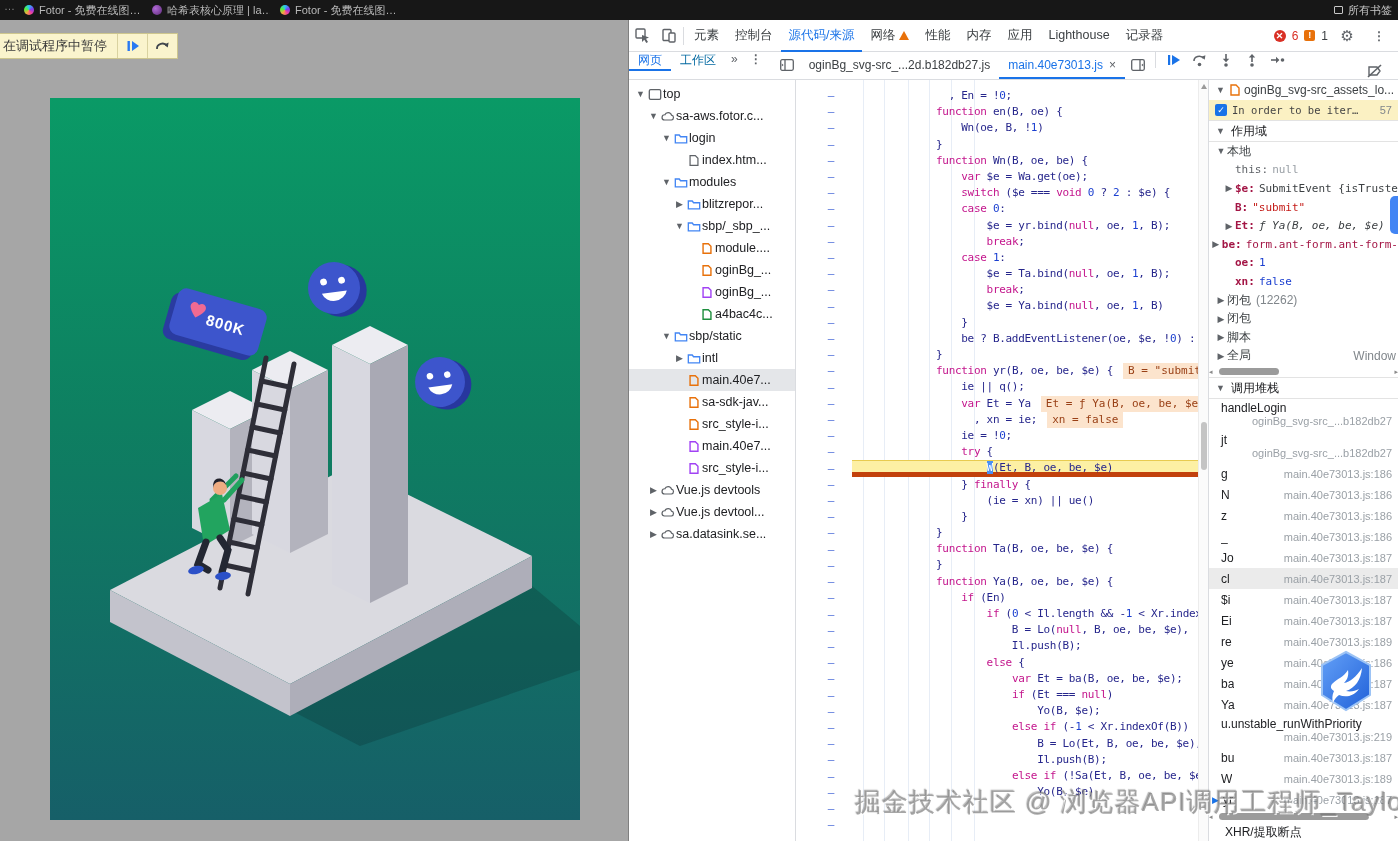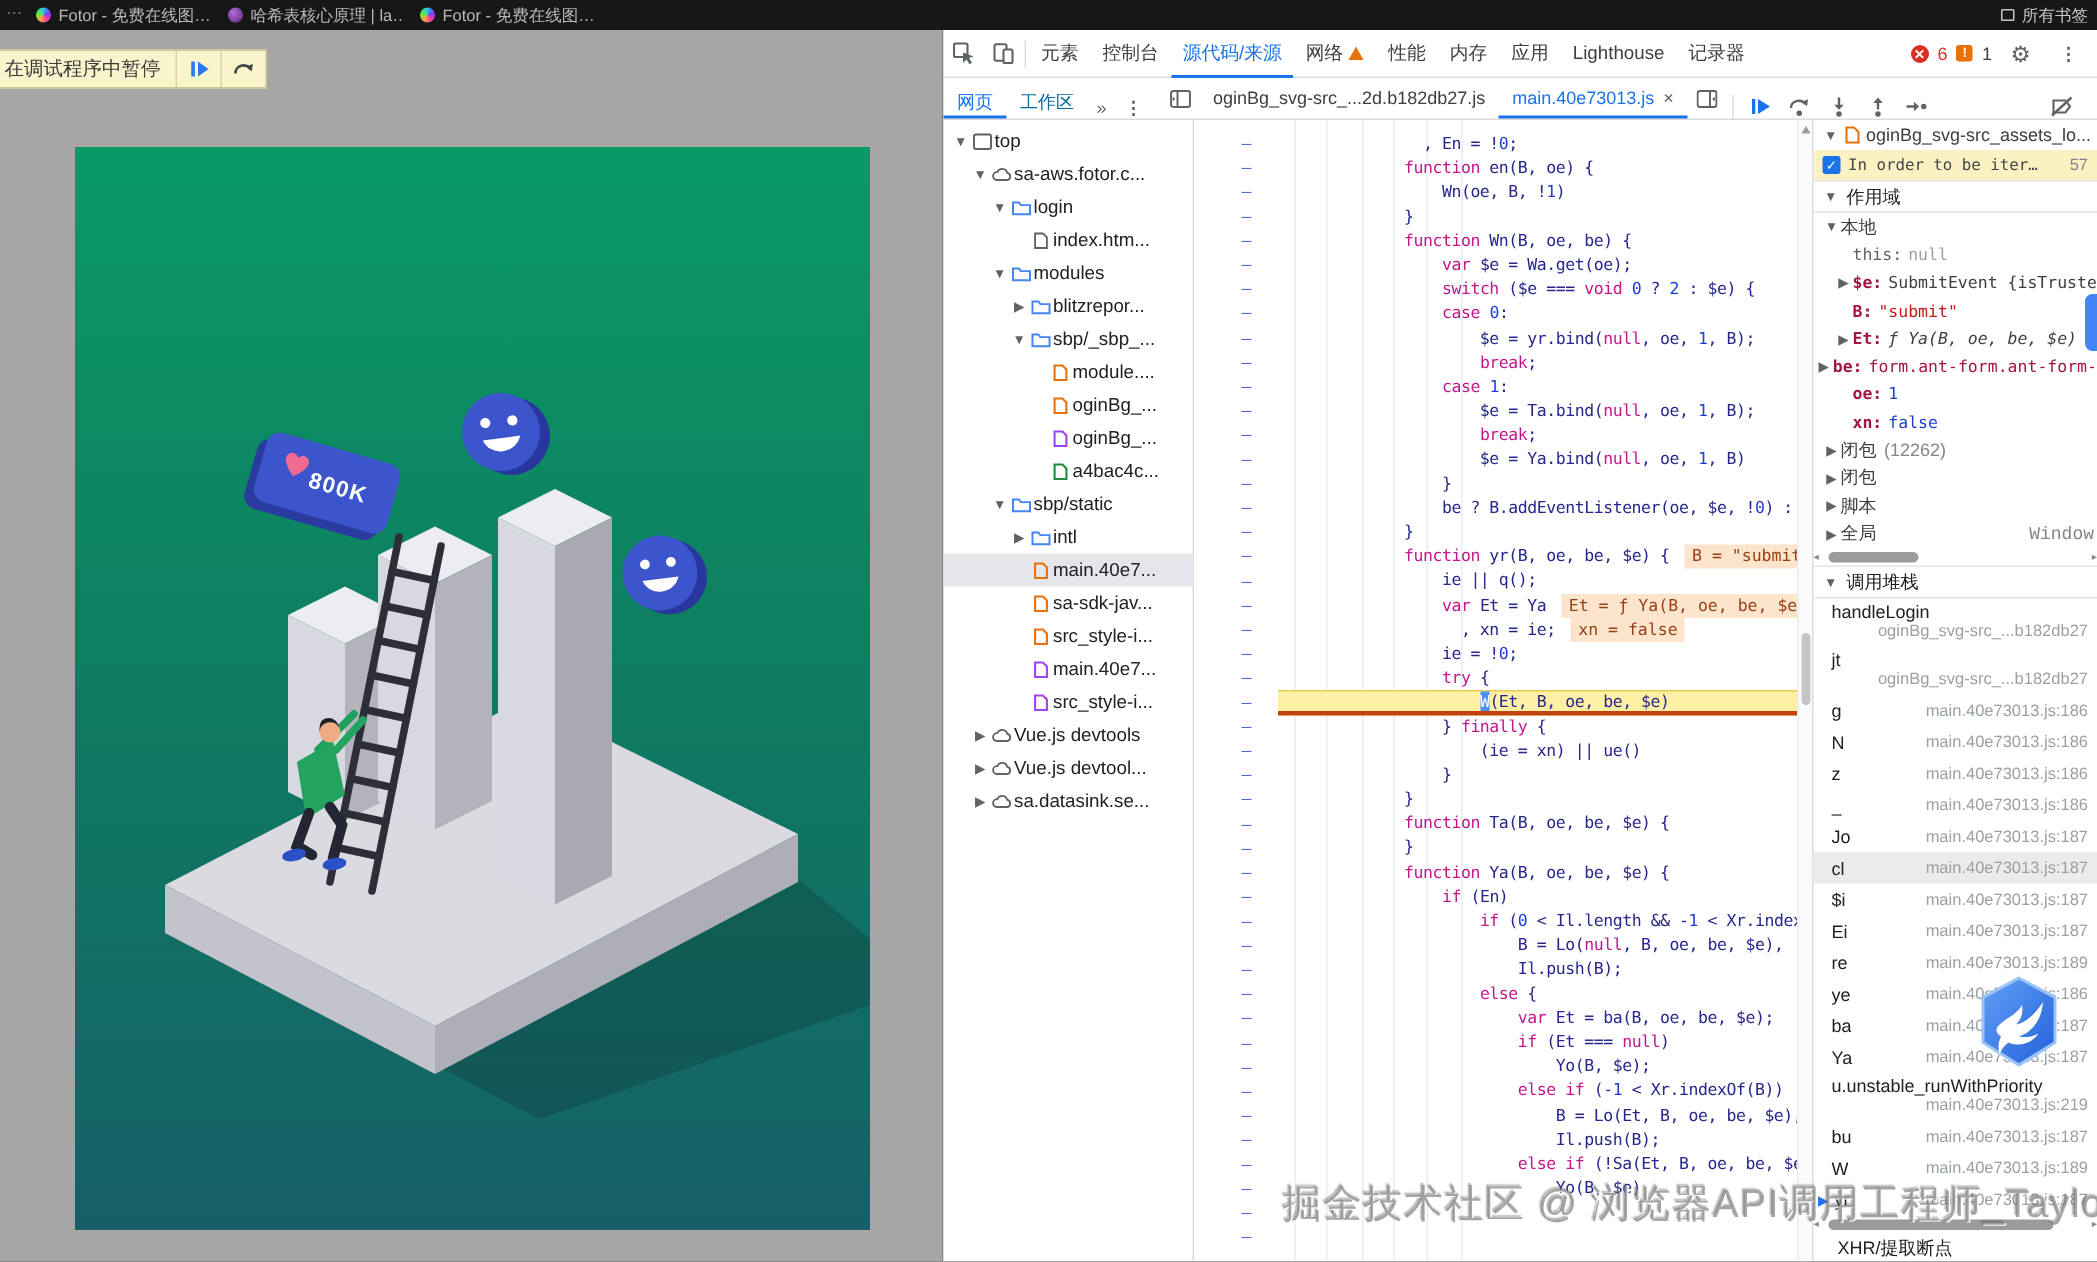--- a/index.html
+++ b/index.html
@@ -29,21 +29,21 @@
   .ticon { width:26px; height:26px; display:flex; align-items:center; justify-content:center; color:#5f6368; }
   .tsep { width:1px; height:18px; background:#dadce0; margin:0 2px; }
   .dtab { height:32px; display:flex; align-items:center; padding:0 8px; font-size:12.5px; color:#3c4043; border-bottom:2px solid transparent; white-space:nowrap;}
   .dtab.active { color:#1a73e8; border-bottom-color:#1a73e8; }
   .warn-tri { width:0; height:0; border-left:5px solid transparent; border-right:5px solid transparent; border-bottom:9px solid #e8710a; margin-left:4px; }
   .badges { margin-left:auto; display:flex; align-items:center; gap:6px; padding-right:6px;}
   .err-ic { width:12px; height:12px; border-radius:50%; background:#d93025; color:#fff; font-size:9px; line-height:12px; text-align:center; font-weight:bold;}
   .iss-ic { width:11px; height:11px; border-radius:2px; background:#e8710a; color:#fff; font-size:9px; line-height:11px; text-align:center; font-weight:bold;}
   .cnt6 { color:#d93025; font-size:12px;} .cnt1 { color:#3c4043; font-size:12px;}
 
-  .dt-row2 { position:absolute; left:0; top:32px; right:0; height:28px; border-bottom:1px solid #dadce0; display:flex; align-items:flex-end; background:#fff; }
+  .dt-row2 { position:absolute; left:0; top:32px; right:0; height:28px; border-bottom:1px solid #dadce0; display:flex; align-items:flex-start; background:#fff; }
   .ntab { display:flex; align-items:center; padding:0 9px; border-bottom:2px solid transparent; color:#0369a1; white-space:nowrap;}
   .ntab.active { color:#1a73e8; border-bottom-color:#1a73e8; }
   .nmore { display:flex; align-items:center; padding:0 6px; color:#5f6368; }
   .kebab { display:flex; align-items:center; padding:0 6px; color:#5f6368; font-weight:bold; }
   .ftab { display:flex; align-items:center; gap:6px; padding:0 9px; border-bottom:2px solid transparent; color:#3c4043; white-space:nowrap; overflow:hidden;}
   .ftab.active { color:#1a73e8; border-bottom-color:#1a73e8; }
   .ftab .close { color:#5f6368; }
   .dbg-controls { display:flex; align-items:center; gap:10px; padding-left:10px; border-left:1px solid #dadce0; margin-left:4px;}
   .dbtn { width:16px; height:16px; display:flex; align-items:center; justify-content:center; }
   .deact { position:absolute; right:10px; top:38px; }
@@ -54,21 +54,21 @@
   .trow.sel { background:#e4e6e9; }
   .chev { width:11px; text-align:center; font-size:9px; color:#5f6368; flex:0 0 auto;}
   .tico { width:17px; flex:0 0 auto; display:flex; justify-content:center; }
 
   
   .editor { position:absolute; left:167px; top:60px; width:412px; bottom:0; overflow:hidden; background:#fff; }
   .guide { position:absolute; top:0; bottom:0; width:1px; background:#e7edf6; }
   .gutter { position:absolute; left:26px; top:8px; width:18px; text-align:center; font:11px "DejaVu Sans Mono", monospace; color:#4a6bd8; line-height:16.2px; }
   .code { position:absolute; left:56px; top:8px; right:10px; bottom:0; overflow:hidden; z-index:2;}
   .cl { height:16.2px; line-height:16.2px; padding-left:84px; white-space:pre; font-family:"DejaVu Sans Mono", monospace; font-size:11px; letter-spacing:-0.3px; color:#26268c; }
-  .cl.cur { background:#fdf0a4; border-top:1px solid #e8cb50; border-bottom:3px solid #c2410c; height:16.2px; line-height:14.2px; }
+  .cl.cur { background:#fdf0a4; border-top:1px solid #e8cb50; border-bottom:5px solid #c2410c; height:16.2px; line-height:14.2px; }
   .kw { color:#c3158c; font-style:normal;text-align:center;} .num { color:#1b3fd0; font-style:normal;}
   .hint { display:inline-block; background:#fce4cd; color:#994016; margin-left:10px; padding:0 5px; letter-spacing:0;}
   .cursor { background:#4a90f5; color:#fff; }
   .esb { position:absolute; right:0; top:0; width:10px; bottom:0; background:#fbfbfb; border-left:1px solid #ececec;}
   .esb .up { position:absolute; top:4px; left:2px; width:0; height:0; border-left:3px solid transparent; border-right:3px solid transparent; border-bottom:5px solid #9a9a9a;}
   .esb .thumb { position:absolute; left:2px; top:342px; width:6px; height:48px; background:#c4c4c4; border-radius:3px; }
 
   
   .sbar { position:absolute; left:579px; top:60px; right:0; bottom:0; border-left:1px solid #dadce0; overflow:hidden; background:#fff;}
   .bp-file { height:20px; display:flex; align-items:center; gap:4px; padding-left:6px; white-space:nowrap; overflow:hidden;}
@@ -77,21 +77,21 @@
   .bp-text { font:10.5px "DejaVu Sans Mono", monospace; color:#444; white-space:nowrap; overflow:hidden; flex:1;}
   .bp-line { color:#80868b; font-size:11px; }
   .shead { height:22px; display:flex; align-items:center; gap:5px; padding-left:6px; border-top:1px solid #e3e3e3; border-bottom:1px solid #e3e3e3; color:#202124; }
   .srow { height:18.6px; display:flex; align-items:center; font-size:12px; white-space:nowrap; overflow:hidden;}
   .srow .chev { width:12px; }
   .sname { font-family:"DejaVu Sans Mono", monospace; font-size:11px; }
   .n-bold { color:#a31545; font-weight:bold; } .n-gray { color:#5f6368; }
   .sval { font-family:"DejaVu Sans Mono", monospace; font-size:11px; margin-left:4px; }
   .v-gray{color:#9aa0a6;} .v-dark{color:#3c4043;} .v-str{color:#c41a16;} .v-num{color:#1b3fd0;} .v-fn{color:#3c4043;font-style:italic;} .v-node{color:#a31545;}
   .grp-count { color:#80868b; margin-left:5px; }
-  .grp-right { margin-left:auto; color:#80868b; padding-right:2px; white-space:nowrap;font-family:Liberation Mono, monospace;}
+  .grp-right { margin-left:auto; color:#80868b; padding-right:2px; white-space:nowrap;}
   .hscroll { height:12px; position:relative; }
   .hscroll .th { position:absolute; top:3px; height:7px; background:#9b9b9b; border-radius:4px; }
   .hscroll .ar { position:absolute; top:3px; font-size:7px; color:#8a8a8a; line-height:7px;}
   .frame { display:flex; align-items:center; padding:0 6px 0 12px; }
   .frame.one { height:21px; }
   .frame.hover { background:#ebebeb; }
   .frame .fn { color:#202124; white-space:nowrap; overflow:hidden;}
   .frame .loc { margin-left:auto; color:#9aa0a6; font-size:11px; white-space:nowrap;}
   .frame2 { height:32px; padding:2px 6px 0 12px; }
   .frame2 .fn { color:#202124; }

